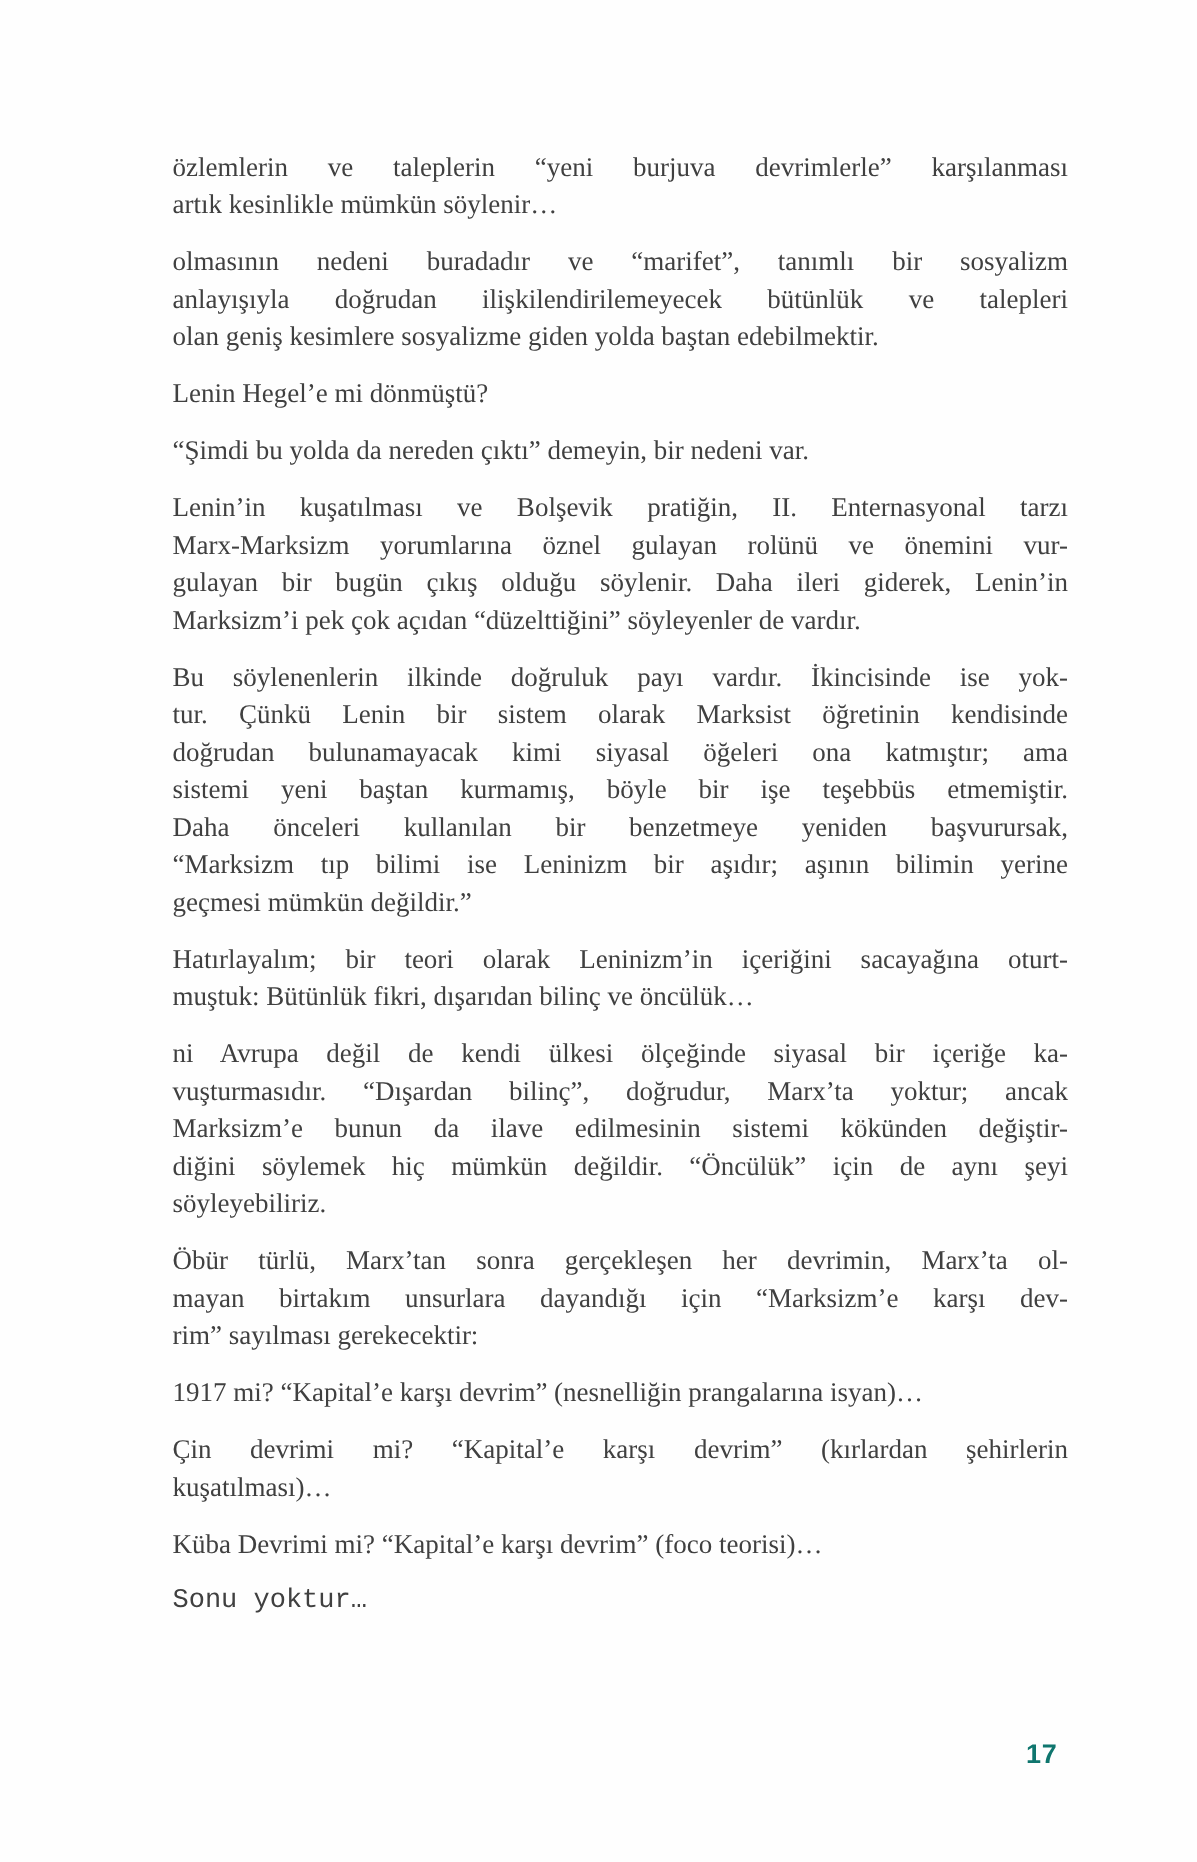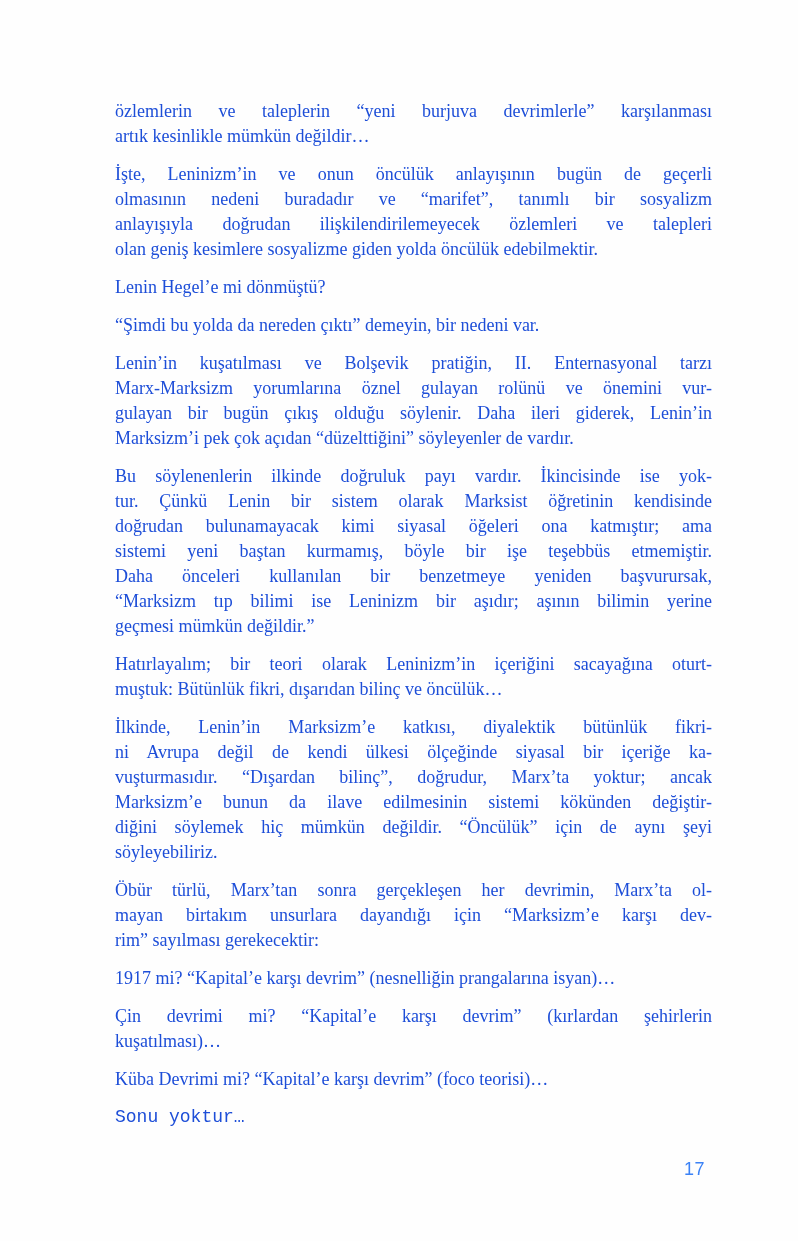--- a/index.html
+++ b/index.html
@@ -13,21 +13,21 @@
     height: 1241px;
     background: #fefefe;
     overflow: hidden;
     font-family: "Liberation Serif", "DejaVu Serif", serif;
   }
   .text-block {
     position: absolute;
     left: 115px;
     top: 99px;
     width: 597px;
-    color: #1d4ed8;
+    color: #404040;
     font-size: 18px;
     line-height: 25px;
   }
   .para {
     margin: 0 0 13px 0;
   }
   .para:last-child {
     margin-bottom: 0;
     font-family: Liberation Mono, monospace;
   }
@@ -40,41 +40,40 @@
     text-align-last: left;
   }
   .bold {
     font-weight: normal;
   }
   .page-number {
     position: absolute;
     left: 684px;
     top: 1160px;
     font-family: "Liberation Sans", sans-serif;
-    font-weight: normal;
+    font-weight: bold;
     font-size: 18px;
     line-height: 18px;
-    color: #3b82f6;
+    color: #0f766e;
     letter-spacing: 0.5px;
   }
 </style>
 </head>
 <body>
 
 <div class="page">
   <div class="text-block">
       <div class="para">
         <div class="line"><span>özlemlerin ve taleplerin “yeni burjuva devrimlerle” karşılanması</span></div>
-        <div class="line last"><span>artık kesinlikle mümkün değildir…</span></div>
+        <div class="line last"><span>artık kesinlikle mümkün söylenir…</span></div>
       </div>
       <div class="para">
-        <div class="line"><span>İşte, Leninizm’in ve onun öncülük anlayışının bugün de geçerli</span></div>
         <div class="line"><span>olmasının nedeni buradadır ve “marifet”, tanımlı bir sosyalizm</span></div>
-        <div class="line"><span>anlayışıyla doğrudan ilişkilendirilemeyecek özlemleri ve talepleri</span></div>
-        <div class="line last"><span>olan geniş kesimlere sosyalizme giden yolda öncülük edebilmektir.</span></div>
+        <div class="line"><span>anlayışıyla doğrudan ilişkilendirilemeyecek bütünlük ve talepleri</span></div>
+        <div class="line last"><span>olan geniş kesimlere sosyalizme giden yolda baştan edebilmektir.</span></div>
       </div>
       <div class="para">
         <div class="line last"><span>Lenin Hegel’e mi dönmüştü?</span></div>
       </div>
       <div class="para">
         <div class="line last"><span>“Şimdi bu yolda da nereden çıktı” demeyin, bir nedeni var.</span></div>
       </div>
       <div class="para">
         <div class="line"><span>Lenin’in kuşatılması ve Bolşevik pratiğin, II. Enternasyonal tarzı</span></div>
         <div class="line"><span>Marx-Marksizm yorumlarına öznel gulayan rolünü ve önemini vur-</span></div>
@@ -88,21 +87,20 @@
         <div class="line"><span>sistemi yeni baştan kurmamış, böyle bir işe teşebbüs etmemiştir.</span></div>
         <div class="line"><span>Daha önceleri kullanılan bir benzetmeye yeniden başvurursak,</span></div>
         <div class="line"><span>“Marksizm tıp bilimi ise Leninizm bir aşıdır; aşının bilimin yerine</span></div>
         <div class="line last"><span>geçmesi mümkün değildir.”</span></div>
       </div>
       <div class="para">
         <div class="line"><span>Hatırlayalım; bir teori olarak Leninizm’in içeriğini sacayağına oturt-</span></div>
         <div class="line last"><span>muştuk: Bütünlük fikri, dışarıdan bilinç ve öncülük…</span></div>
       </div>
       <div class="para">
-        <div class="line"><span>İlkinde, Lenin’in Marksizm’e katkısı, diyalektik bütünlük fikri-</span></div>
         <div class="line"><span>ni Avrupa değil de kendi ülkesi ölçeğinde </span><span class="bold">siyasal bir içeriğe</span><span> ka-</span></div>
         <div class="line"><span>vuşturmasıdır. “Dışardan bilinç”, doğrudur, Marx’ta yoktur; ancak</span></div>
         <div class="line"><span>Marksizm’e bunun da ilave edilmesinin sistemi kökünden değiştir-</span></div>
         <div class="line"><span>diğini söylemek hiç mümkün değildir. “Öncülük” için de aynı şeyi</span></div>
         <div class="line last"><span>söyleyebiliriz.</span></div>
       </div>
       <div class="para">
         <div class="line"><span>Öbür türlü, Marx’tan sonra gerçekleşen her devrimin, Marx’ta ol-</span></div>
         <div class="line"><span>mayan birtakım unsurlara dayandığı için “Marksizm’e karşı dev-</span></div>
         <div class="line last"><span>rim” sayılması gerekecektir:</span></div>

